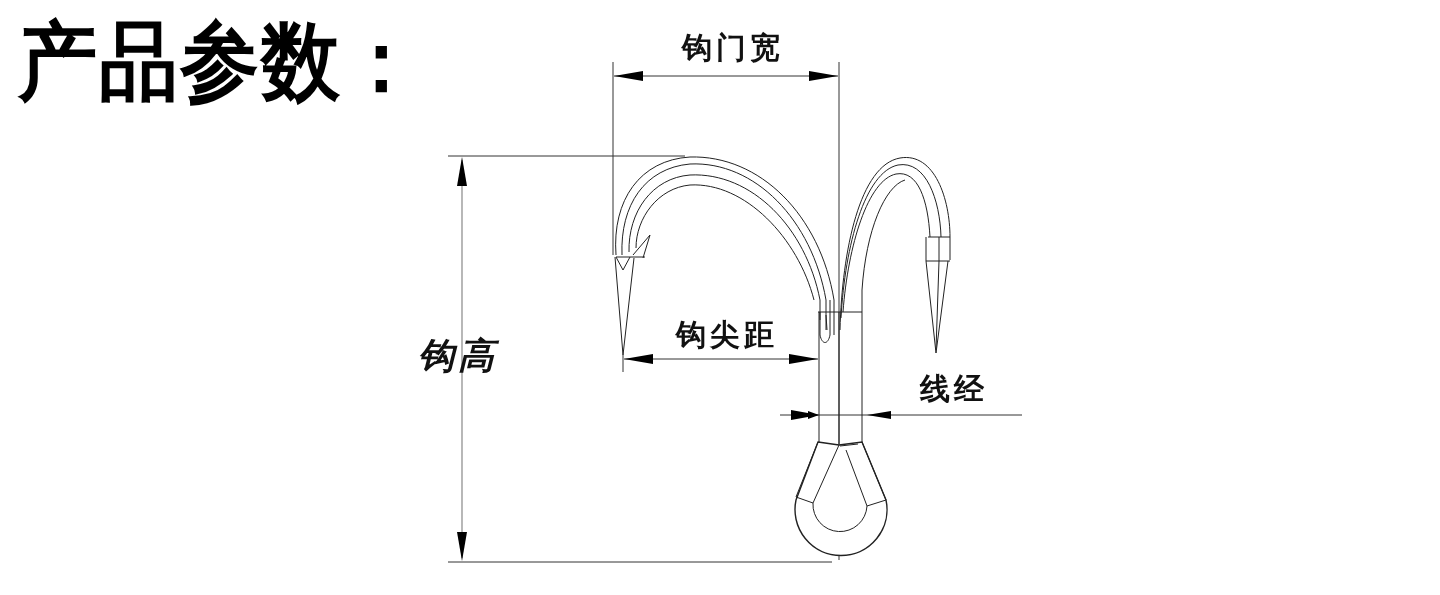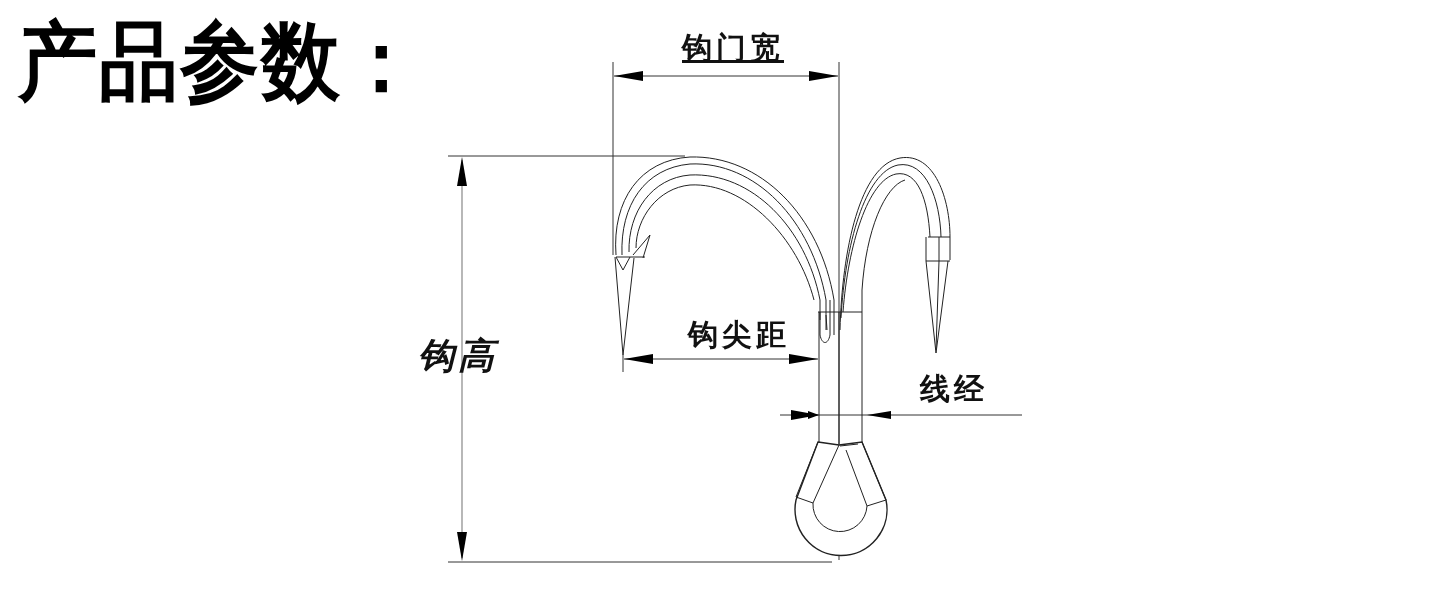--- a/index.html
+++ b/index.html
@@ -7,22 +7,22 @@
   .title {
     position: absolute; left: 18px; top: 18px;
     font-family: "DejaVu Sans", sans-serif; font-weight: bold;
     font-size: 86px; letter-spacing: 2px; color: #000; line-height: 1;
     transform: scaleX(0.92); transform-origin: left top;
   }
   .label {
     position: absolute; font-family: "DejaVu Sans", sans-serif; font-weight: bold;
     color: #111; font-size: 30px; line-height: 1; letter-spacing: 4px; white-space: nowrap;
   }
-  #lbl-gap { left: 682px; top: 33px; text-decoration: underline; }
-  #lbl-point { left: 676px; top: 320px; margin-left: 12px; }
+  #lbl-gap { left: 682px; top: 33px; }
+  #lbl-point { left: 676px; top: 320px; }
   #lbl-height { left: 418px; top: 338px; font-size: 36px; font-style: italic; }
   #lbl-wire { left: 920px; top: 374px; }
   svg { position: absolute; left: 0; top: 0; }
   .thin { stroke: #222; stroke-width: 1; fill: none; }
   .dim { stroke: #333; stroke-width: 1; fill: none; }
   .grey { stroke: #888; stroke-width: 1.2; fill: none; }
   .arrow { fill: #000; stroke: none; }
   .hook { stroke: #222; stroke-width: 1.4; fill: #fff; }
   .hookl { stroke: #222; stroke-width: 1; fill: none; }
 </style>

